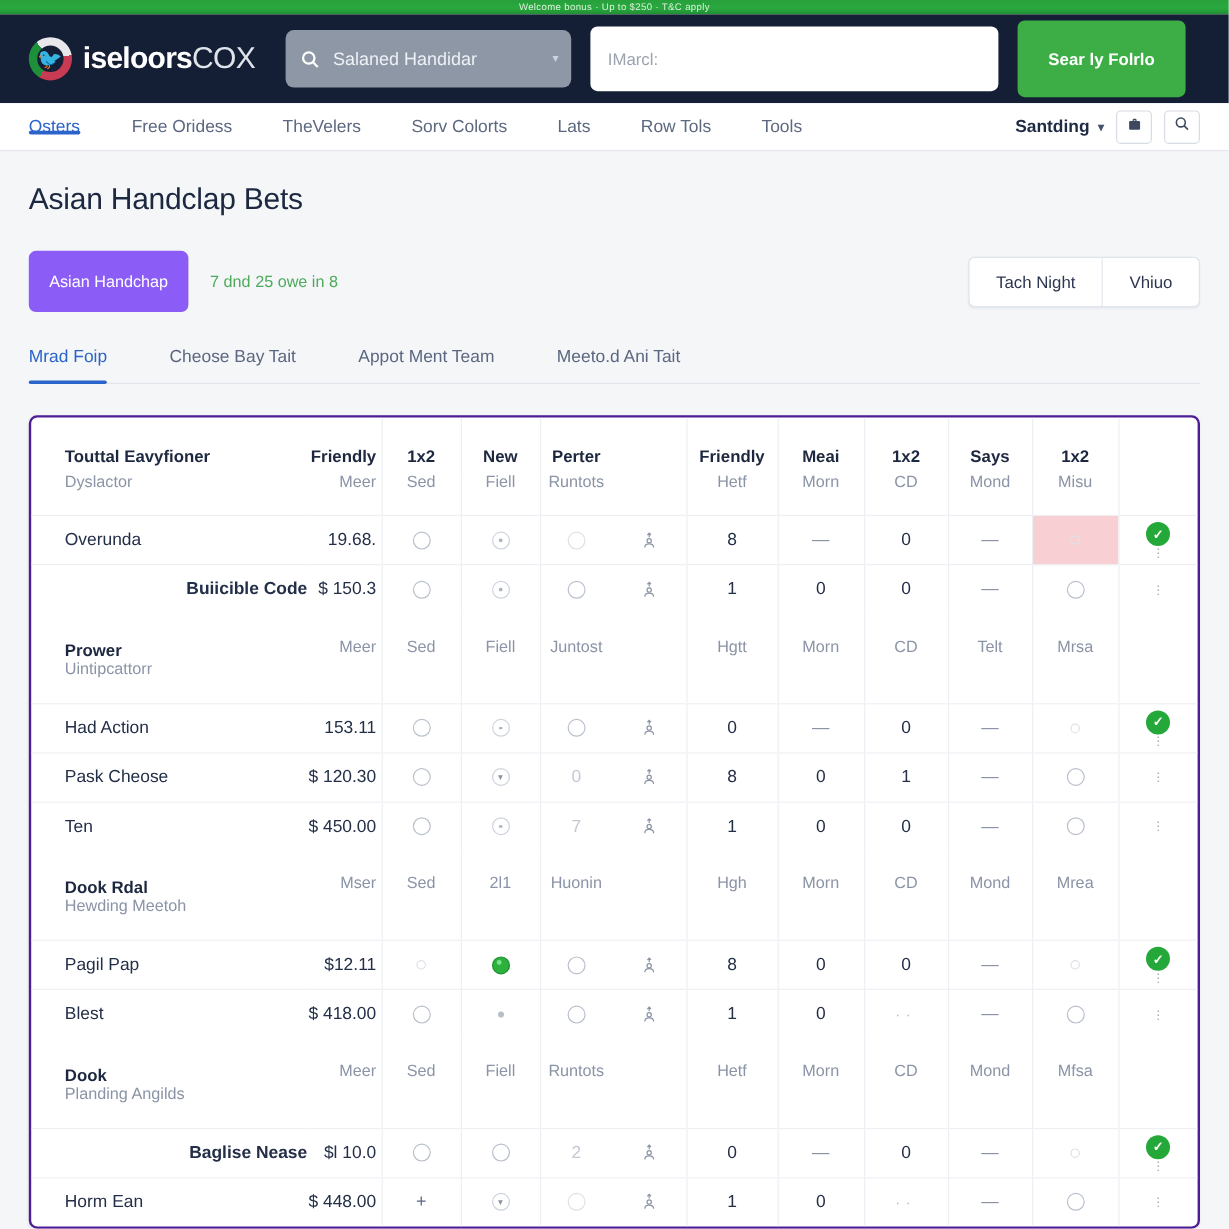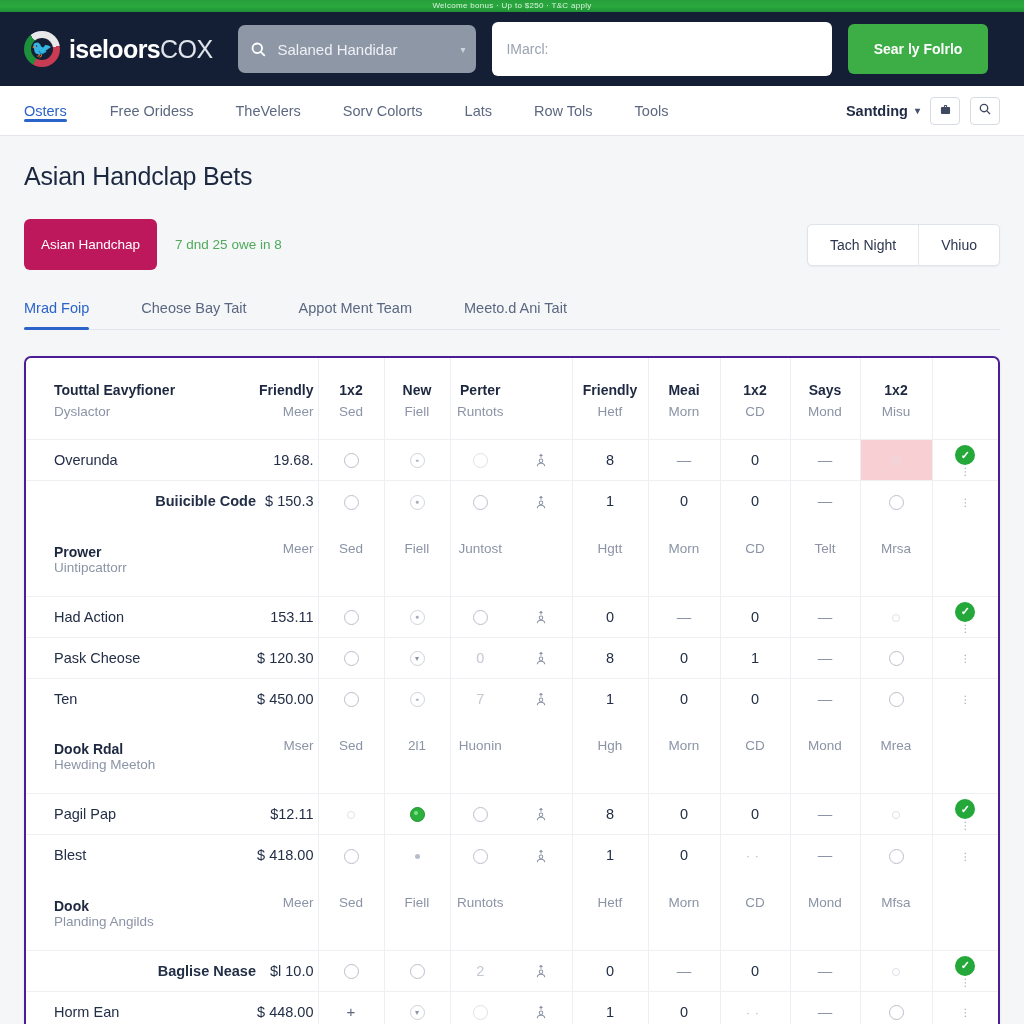--- a/index.html
+++ b/index.html
@@ -65,30 +65,30 @@
   }
 
   .query-field {
     height: 54px; flex: 1 1 auto;
     background: #ffffff; border-radius: 6px;
     display: flex; align-items: center;
     padding: 0 14px;
     color: #9aa3b0; font-size: 14px;
   }
   .go-button {
-    height: 50px; flex: 0 0 140px;
+    height: 64px; flex: 0 0 140px;
     background: #3cae45; border-radius: 6px;
     color: #ffffff; font-size: 14px; font-weight: bold;
     display: flex; align-items: center; justify-content: center;
     white-space: nowrap;
   }
 
   
   .navbar {
-    height: 50px; width: 100%;
+    height: 40px; width: 100%;
     background: #ffffff;
     border-bottom: 1px solid #e3e7ec;
     display: flex; align-items: stretch;
     padding: 13px 24px;
   }
   .nav-links { display: flex; align-items: stretch; gap: 0; }
   .nav-link {
     display: flex; align-items: center;
     padding: 0 21px; font-size: 14.5px; color: #5c6880;
     white-space: nowrap; position: relative;
@@ -113,21 +113,21 @@
 
   
   .page { padding: 26px 24px 0 24px; }
   .page-title {
     font-size: 25px; color: #1c2740; font-weight: normal;
     letter-spacing: -.2px; margin-bottom: 28px;
   }
 
   .meta-row { display: flex; align-items: center; margin-bottom: 30px; }
   .pill-badge {
-    background: #be185d; color: #ffffff;
+    background: #8b5cf6; color: #ffffff;
     font-size: 13.5px; border-radius: 6px;
     padding: 18px 17px; white-space: nowrap;
   }
   .meta-note { color: #4faa5c; font-size: 13.5px; margin-left: 18px; white-space: nowrap; }
   .segmented {
     margin-left: auto; display: flex; align-items: stretch;
     background: #ffffff; border: 1px solid #dfe3ea; border-radius: 5px;
     overflow: hidden; box-shadow: 0 1px 2px rgba(20,30,60,.05);
   }
   .seg {

